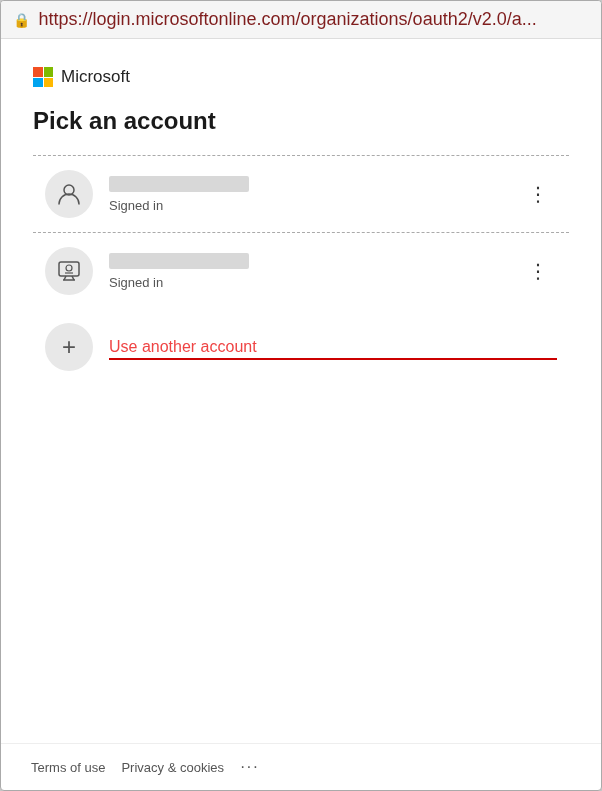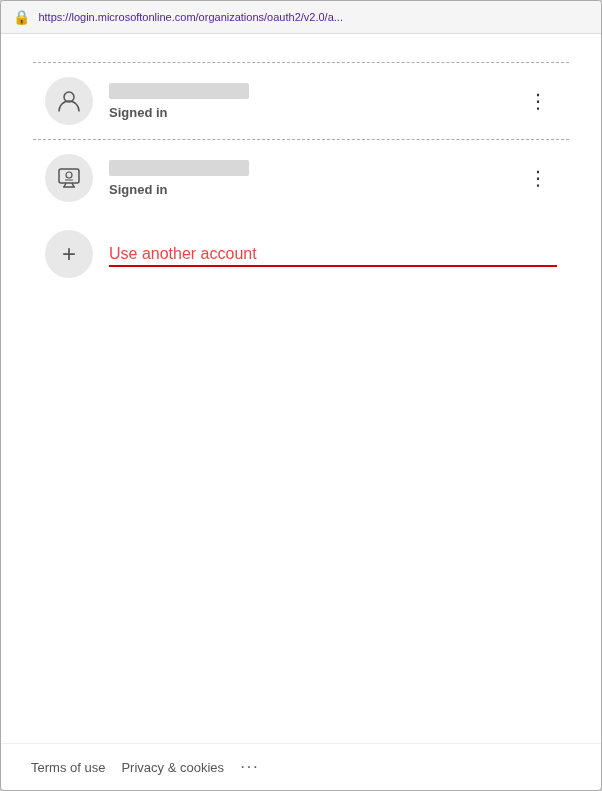--- a/index.html
+++ b/index.html
@@ -36,22 +36,22 @@
       align-items: center;
       gap: 8px;
     }
 
     .lock-icon {
       color: #555;
       font-size: 14px;
     }
 
     .address-text {
-      font-size: 11px;
-      color: #4c1d95;
+      font-size: 18px;
+      color: #7f1d1d;
       flex: 1;
     }
 
     .page-content {
       flex: 1;
       padding: 28px 32px;
       display: flex;
       flex-direction: column;
     }
 
@@ -137,21 +137,20 @@
       width: 140px;
       height: 16px;
       background: #d8d8d8;
       border-radius: 2px;
       margin-bottom: 4px;
     }
 
     .account-status {
       font-size: 13px;
       color: #555;
-      font-weight: bold;
     }
 
     .account-more {
       font-size: 20px;
       color: #333;
       padding: 4px 8px;
       cursor: pointer;
       letter-spacing: 1px;
     }
 
@@ -209,21 +208,31 @@
 
 <div class="browser-window">
 
   <div class="address-bar">
     <span class="lock-icon">🔒</span>
     <span class="address-text">https://login.microsoftonline.com/organizations/oauth2/v2.0/a...</span>
   </div>
 
   <div class="page-content">
 
-
+    <div class="ms-logo">
+      <div class="ms-grid">
+        <div class="ms-grid-cell-1"></div>
+        <div class="ms-grid-cell-2"></div>
+        <div class="ms-grid-cell-3"></div>
+        <div class="ms-grid-cell-4"></div>
+      </div>
+      <span class="ms-logo-text">Microsoft</span>
+    </div>
+
+    <h1 class="page-title">Pick an account</h1>
 
     <div class="accounts-list">
 
       <div class="account-item">
         <div class="account-avatar">
           <svg class="tv-icon-svg" viewBox="0 0 28 28" fill="none" xmlns="http://www.w3.org/2000/svg">
             <circle cx="14" cy="10" r="5" stroke="#555" stroke-width="1.5" fill="none"></circle>
             <path d="M4 24c0-5.523 4.477-10 10-10s10 4.477 10 10" stroke="#555" stroke-width="1.5" fill="none" stroke-linecap="round"></path>
           </svg>
         </div>

